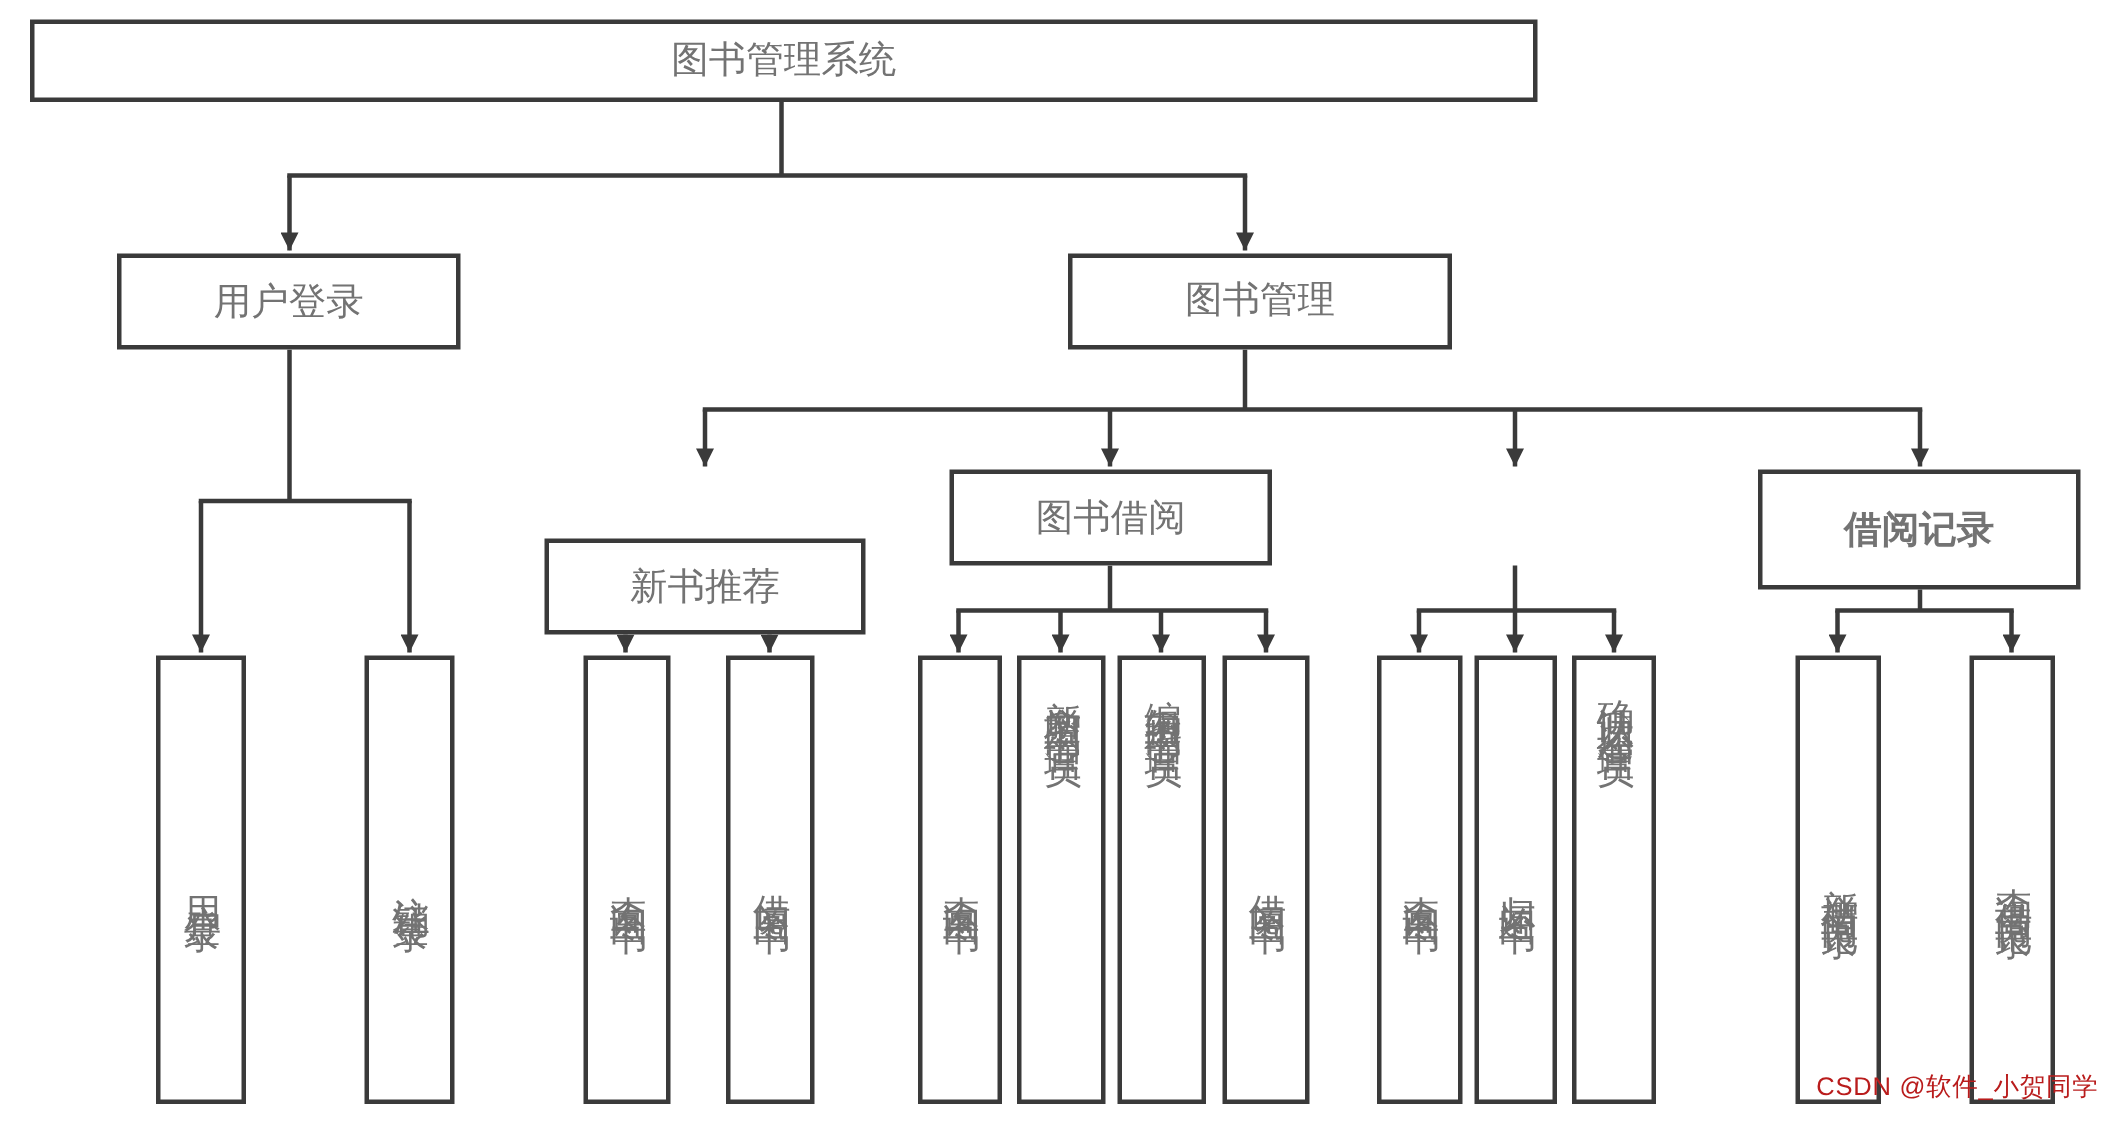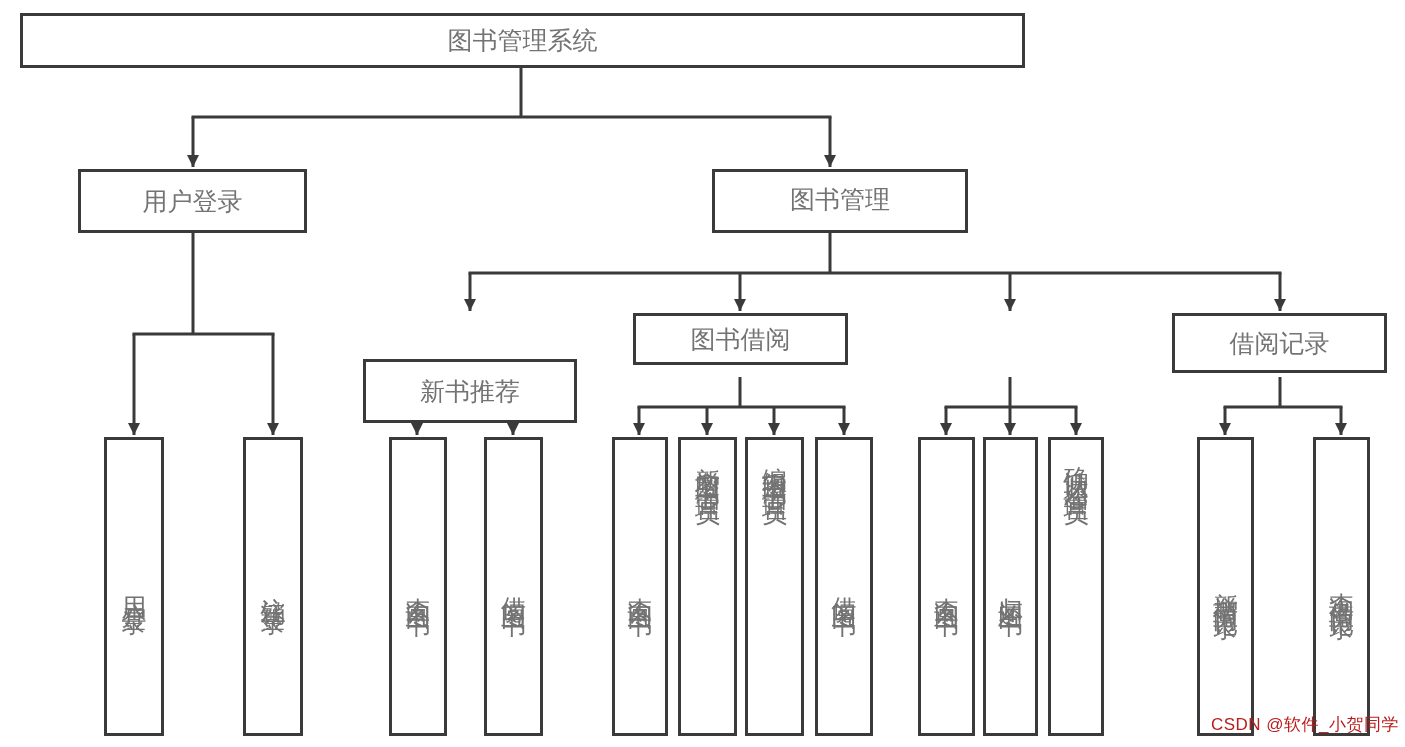--- a/index.html
+++ b/index.html
@@ -115,24 +115,24 @@
   <div class="node" style="left:78px; top:169px; width:229px; height:64px;">
     <span>用户登录</span>
   </div>
   <div class="node" style="left:712px; top:169px; width:256px; height:64px;font-family:Liberation Mono, monospace;">
     <span>图书管理</span>
   </div>
 
   <div class="node" style="left:363px; top:313px; width:214px; height:64px;margin-top:46px;">
     <span>新书推荐</span>
   </div>
-  <div class="node" style="left:633px; top:313px; width:215px; height:52px;">
+  <div class="node" style="left:633px; top:313px; width:215px; height:64px;">
     <span>图书借阅</span>
   </div>
-  <div class="node" style="left:1172px; top:313px; width:215px; height:60px;">
+  <div class="node" style="left:1172px; top:313px; width:215px; height:80px;font-weight:bold;">
     <span>借阅记录</span>
   </div>
 
   <div class="node leaf" style="left:104px; width:60px;">
     <span class="vtext">用户登录</span>
   </div>
   <div class="node leaf" style="left:243px; width:60px;">
     <span class="vtext">注销登录</span>
   </div>
 

